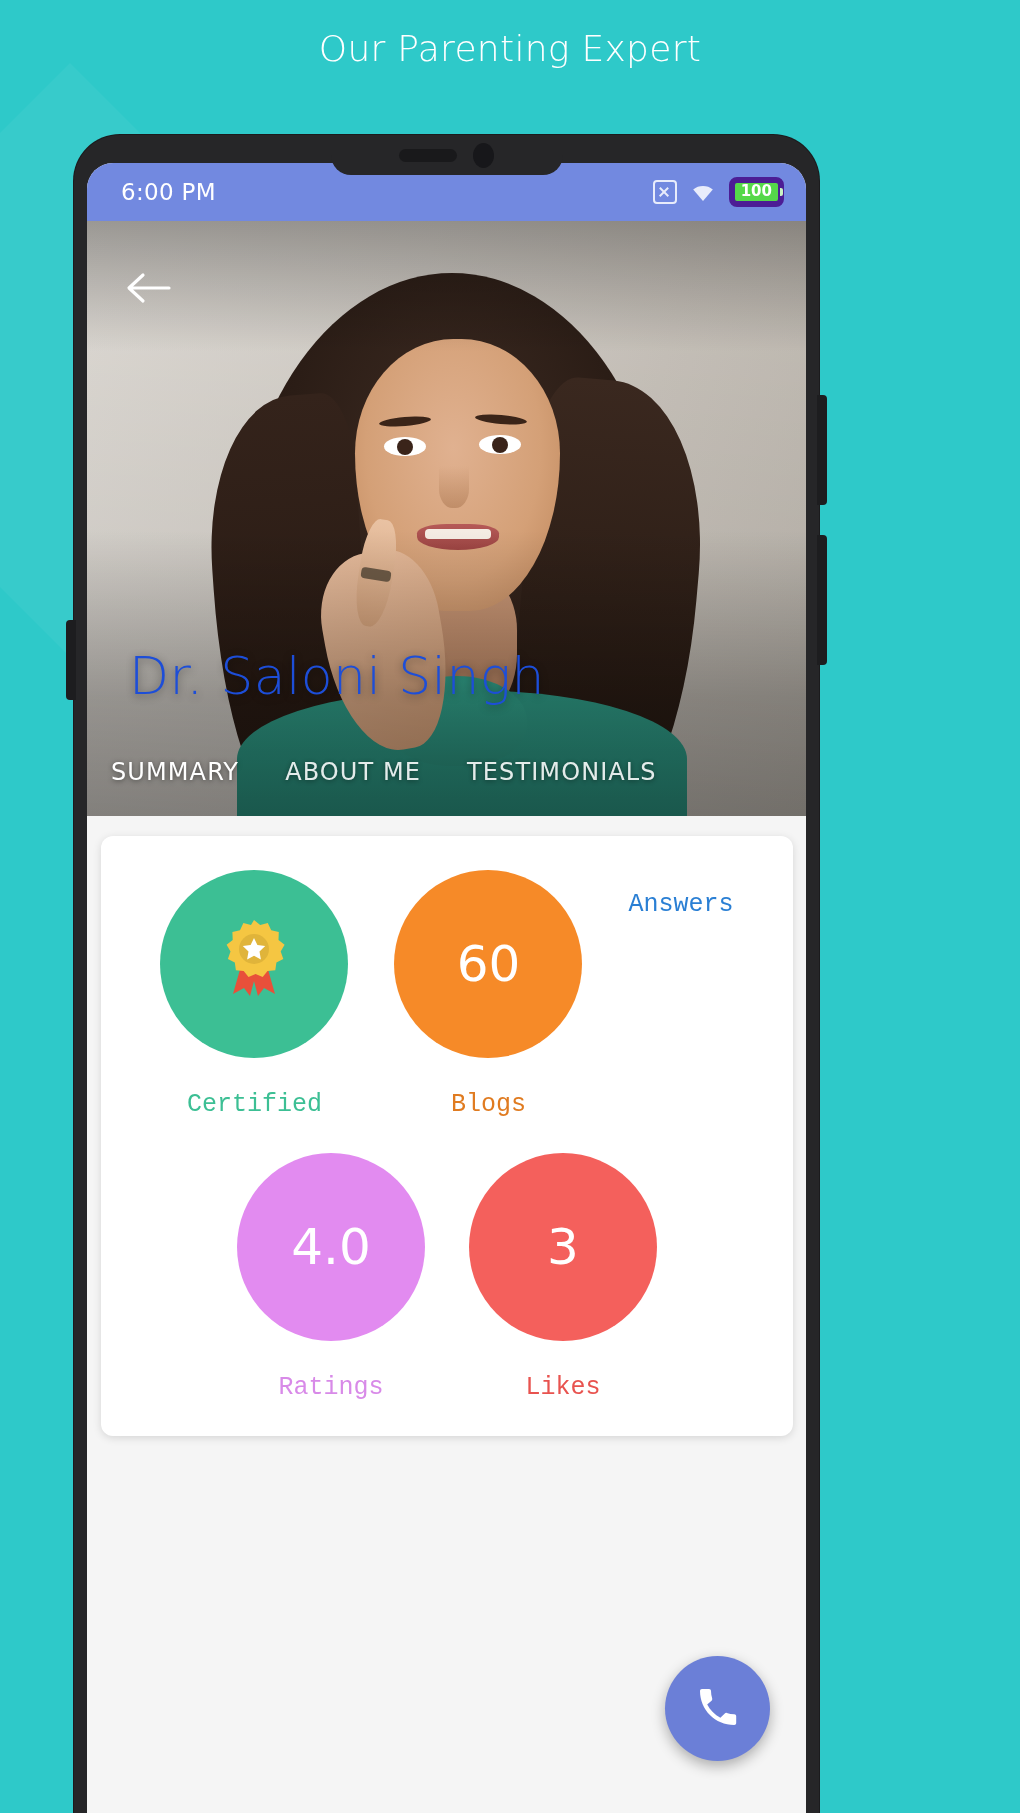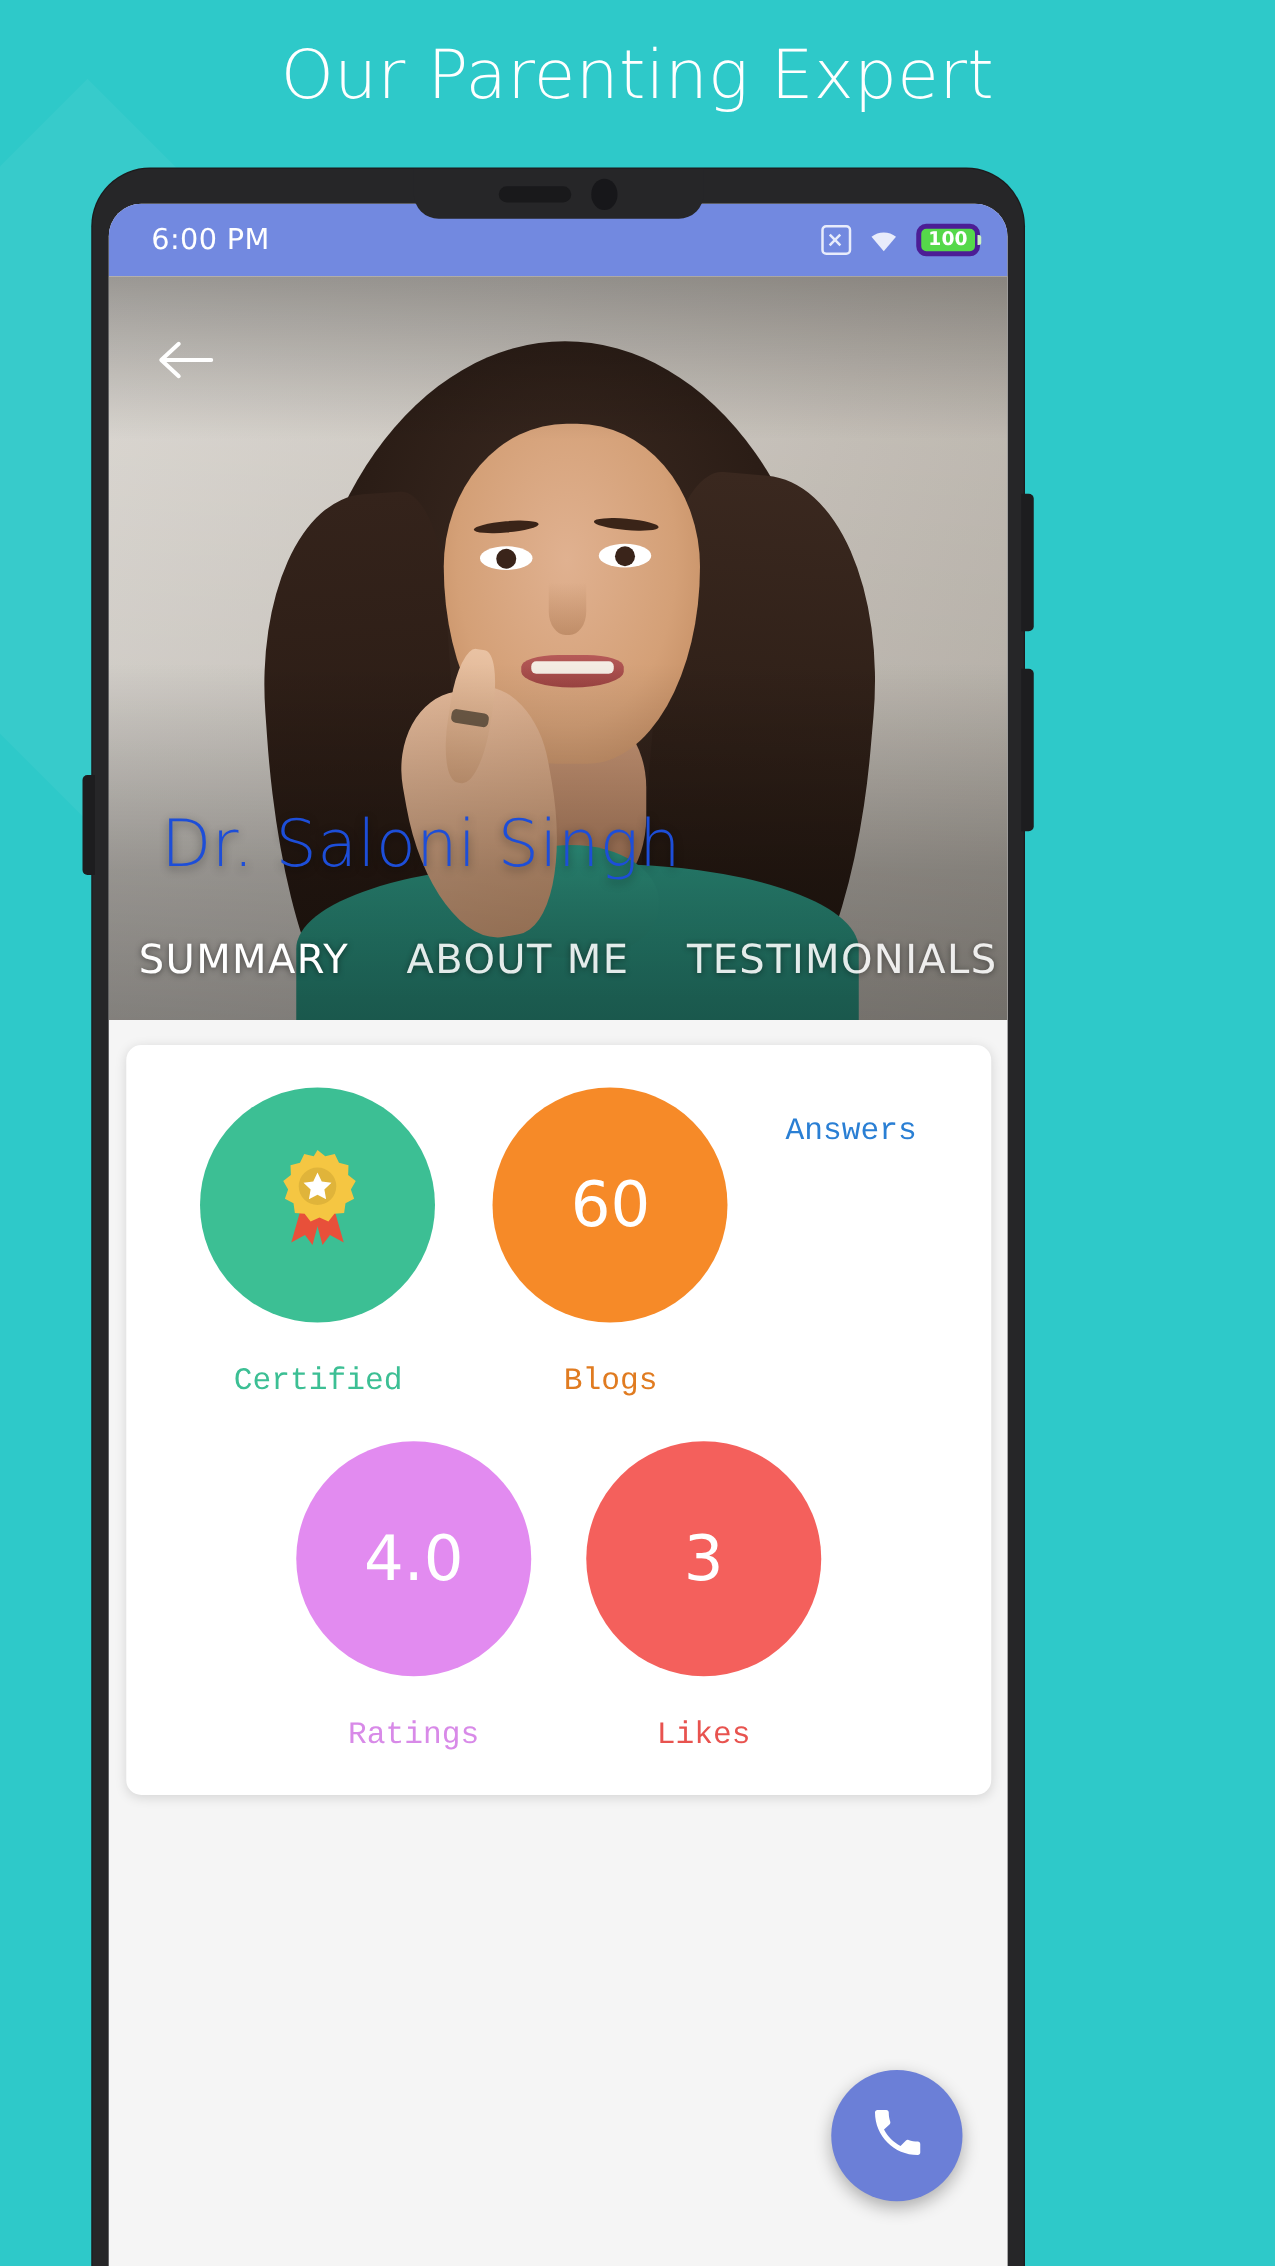--- a/index.html
+++ b/index.html
@@ -30,21 +30,21 @@
   }
 
   
   #headline {
     position: absolute;
     top: 28px;
     left: 0;
     width: 1020px;
     text-align: center;
     color: #ffffff;
-    font-size: 54px;
+    font-size: 36px;
     font-weight: 300;
     letter-spacing: 0.3px;
     font-family: "DejaVu Sans", sans-serif;
     -webkit-font-smoothing: antialiased;
   }
 
   
   #phone {
     position: absolute;
     left: 74px;
@@ -112,21 +112,21 @@
     left: 3.5px; top: 8.5px;
     width: 12px; height: 2.2px;
     background: #e8ecfb;
   }
   .nosim-icon::before { transform: rotate(45deg); }
   .nosim-icon::after  { transform: rotate(-45deg); }
   .wifi-icon { display:block; }
   .battery-pill {
     background: #55d84a;
     color: #ffffff;
-    border: 4px solid #4c1d95;
+    border: 6px solid #4c1d95;
     border-radius: 8px;
     font-size: 15px;
     font-weight: 700;
     padding: 1px 6px 2px 6px;
     line-height: 1;
     position: relative;
     font-family: "DejaVu Sans", sans-serif;
   }
   .battery-pill::after {
     content:"";
@@ -273,21 +273,21 @@
     left: 0; bottom: 30px;
     width: 100%;
     display: flex;
     align-items: center;
     padding-left: 24px;
     gap: 46px;
     z-index: 5;
   }
   .tab {
     color: #ffffff;
-    font-size: 32px;
+    font-size: 24px;
     font-weight: 500;
     letter-spacing: 1.1px;
     text-shadow: 0 1px 5px rgba(0,0,0,0.5);
     cursor: pointer;
     white-space: nowrap;
     font-family: "DejaVu Sans", sans-serif;
   }
   .tab.inactive { opacity: 0.88; }
 
   

